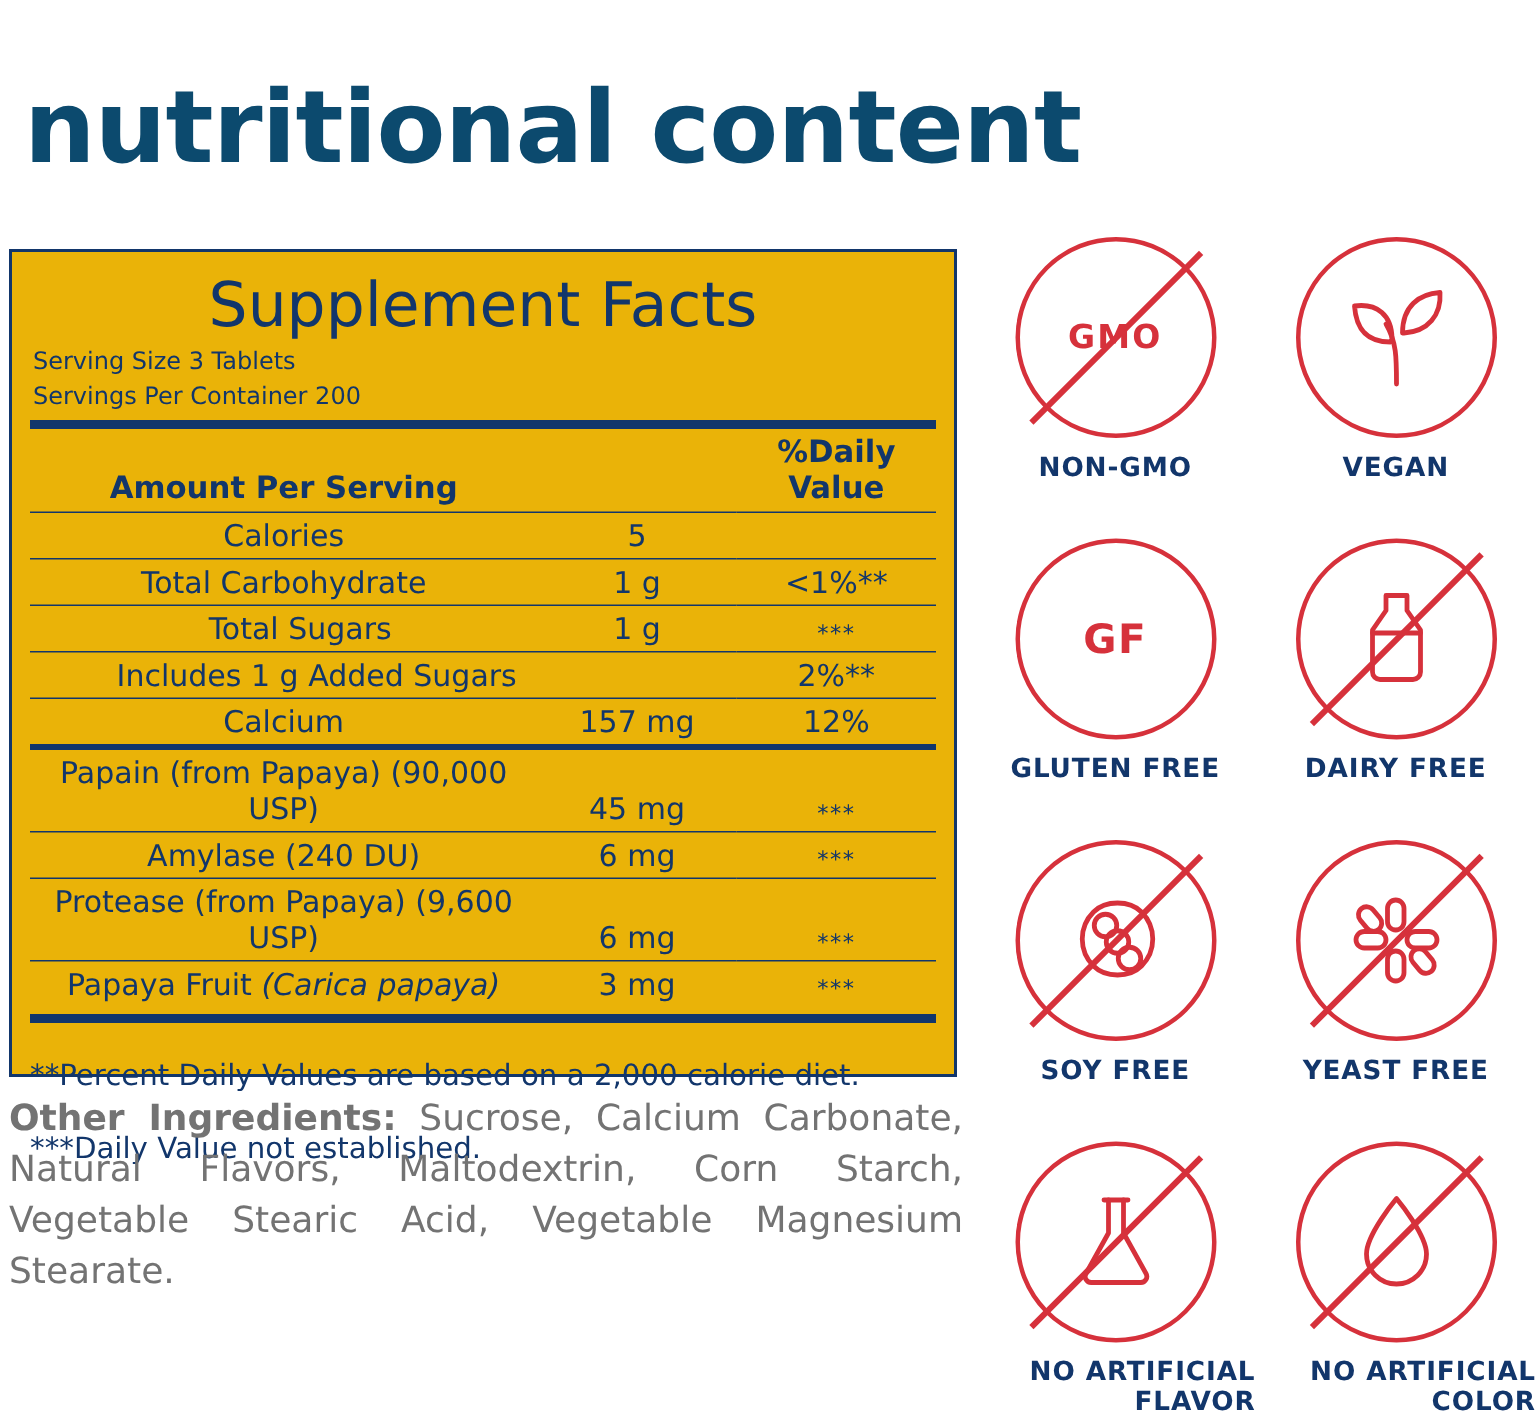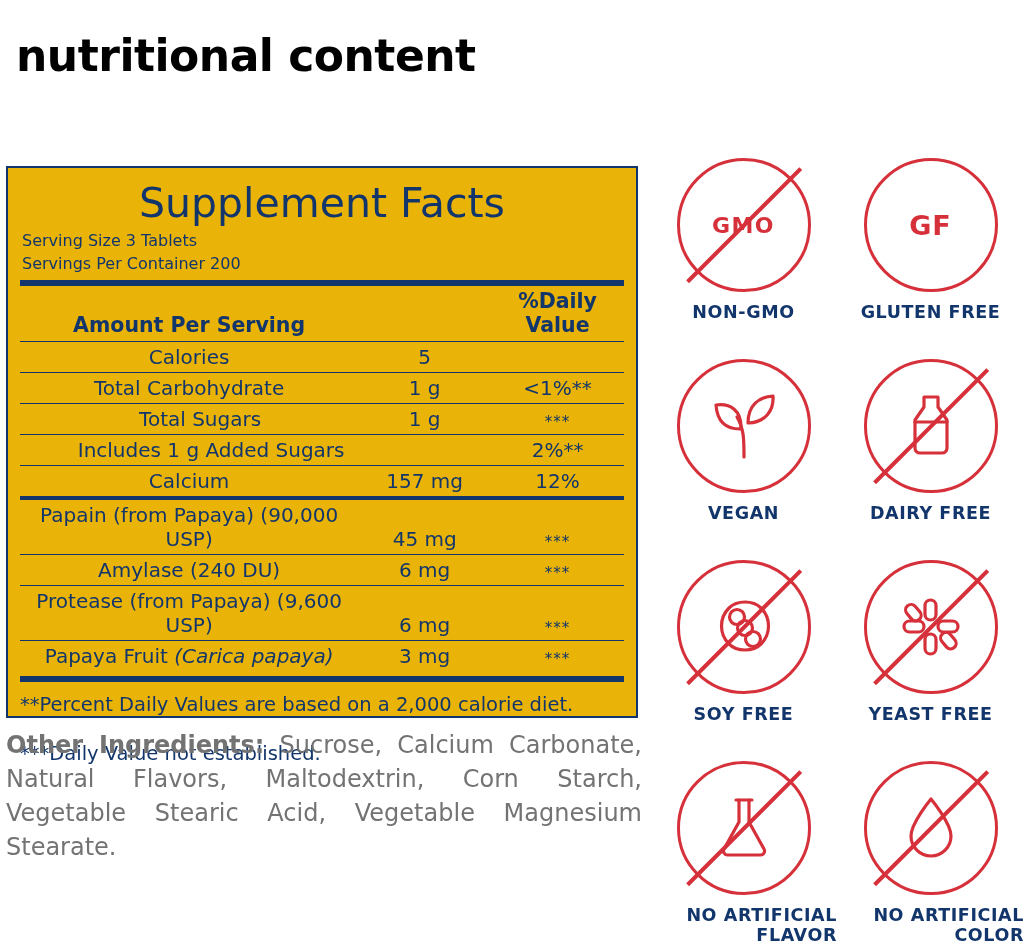--- a/index.html
+++ b/index.html
@@ -16,24 +16,24 @@
     width: 1024px;
     height: 948px;
     background: #ffffff;
     overflow: hidden;
   }
   
   .page-title {
     position: absolute;
     left: 16px;
     top: 2px;
-    font-size: 44px;
+    font-size: 67px;
     line-height: 1.15;
     font-weight: 700;
-    color: #000000;
+    color: #0c4a6e;
     letter-spacing: -0.5px;
   }
 
   
   .sf-panel {
     position: absolute;
     left: 6px;
     top: 166px;
     width: 632px;
     height: 552px;
@@ -83,21 +83,21 @@
   td.c-name { text-align: center; width: 56%; }
   td.c-amt  { text-align: center; width: 22%; }
   td.c-dv   { text-align: center;  width: 22%; padding-right: 4px; }
   .indent1 { padding-left: 22px !important; }
   .indent2 { padding-left: 44px !important; }
   .stars { font-size: 15px; letter-spacing: 1px; }
   .row-sep td { border-bottom: 1.5px solid #12366b; }
   .footnotes {
     font-size: 19.5px;
     line-height: 1.5;
-    margin-top: 8px;
+    margin-top: 20px;
     color: #12366b;
   }
 
   
   .other-ing {
     position: absolute;
     left: 6px;
     top: 728px;
     width: 636px;
     font-size: 24px;
@@ -259,35 +259,35 @@
     <div class="badge">
       <div class="badge-circle">
         <span class="badge-text small">GMO</span>
         <span class="slash"></span>
       </div>
       <div class="badge-label">NON-GMO</div>
     </div>
 
     <div class="badge">
       <div class="badge-circle">
-        <span class="badge-text">GF</span>
-      </div>
-      <div class="badge-label">GLUTEN FREE</div>
-    </div>
-
-    <div class="badge">
-      <div class="badge-circle">
         <svg class="glyph" width="74" height="74" viewBox="0 0 74 74" fill="none" stroke="#d6313b" stroke-width="3.2" stroke-linecap="round" stroke-linejoin="round">
           <path d="M37 68 C37 50 37 40 30 28"></path>
           <path d="M33 40 C16 40 10 30 9 16 C24 14 34 22 34 38 Z"></path>
           <path d="M41 34 C41 16 52 8 66 7 C67 22 58 33 42 34 Z"></path>
         </svg>
 
       </div>
       <div class="badge-label">VEGAN</div>
+    </div>
+
+    <div class="badge">
+      <div class="badge-circle">
+        <span class="badge-text">GF</span>
+      </div>
+      <div class="badge-label">GLUTEN FREE</div>
     </div>
 
     <div class="badge">
       <div class="badge-circle">
         <svg class="glyph" width="74" height="74" viewBox="0 0 74 74" fill="none" stroke="#d6313b" stroke-width="3.2" stroke-linecap="round" stroke-linejoin="round">
           <path d="M30 8 h14 v10 l9 13 v28 a5 5 0 0 1 -5 5 h-22 a5 5 0 0 1 -5 -5 v-28 l9 -13 z"></path>
           <path d="M21 33 h32"></path>
         </svg>
         <span class="slash"></span>
       </div>

